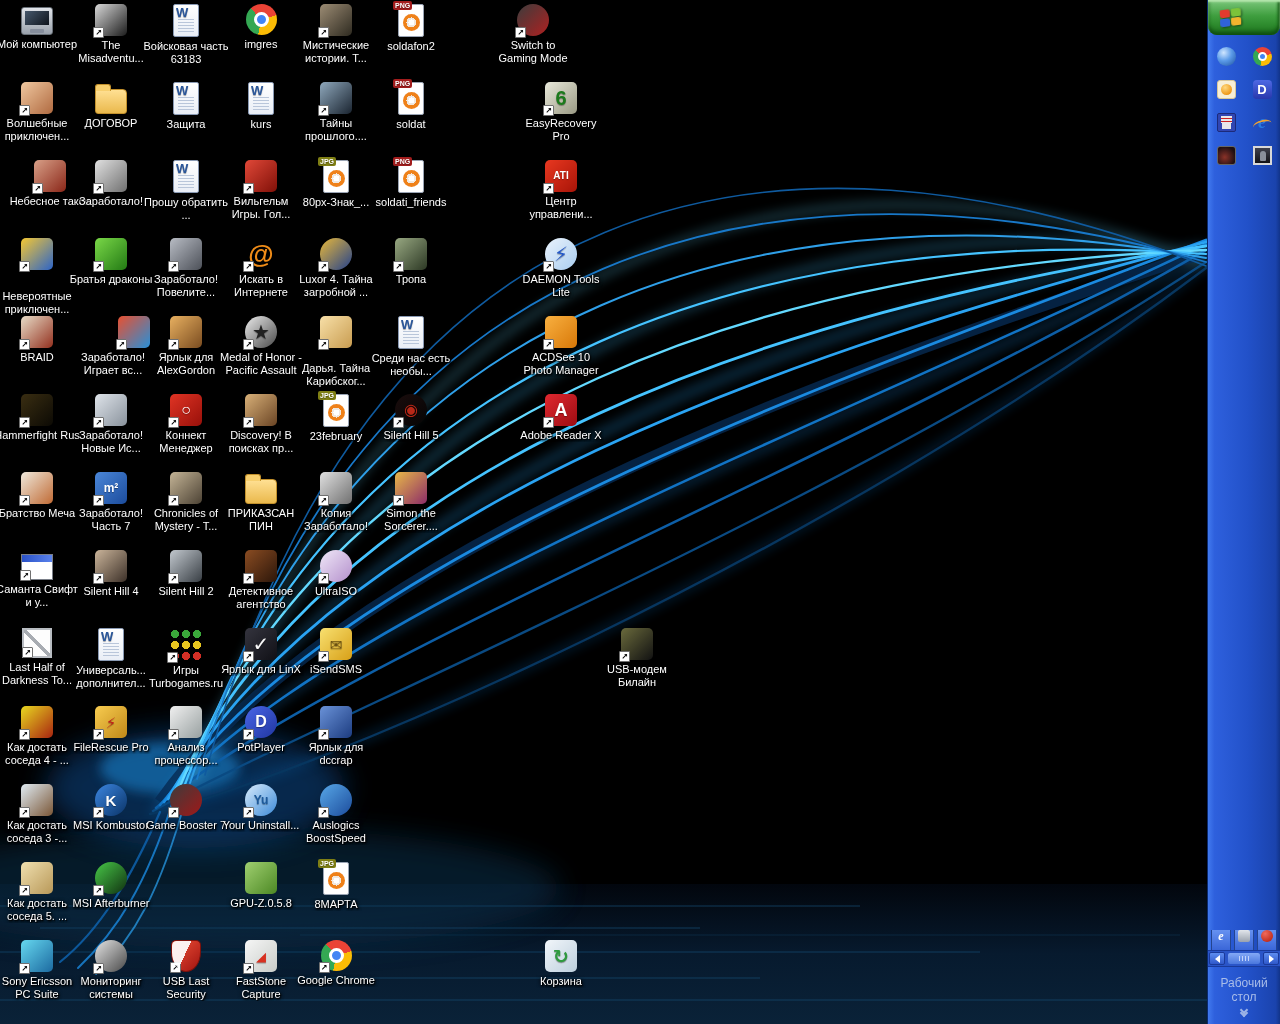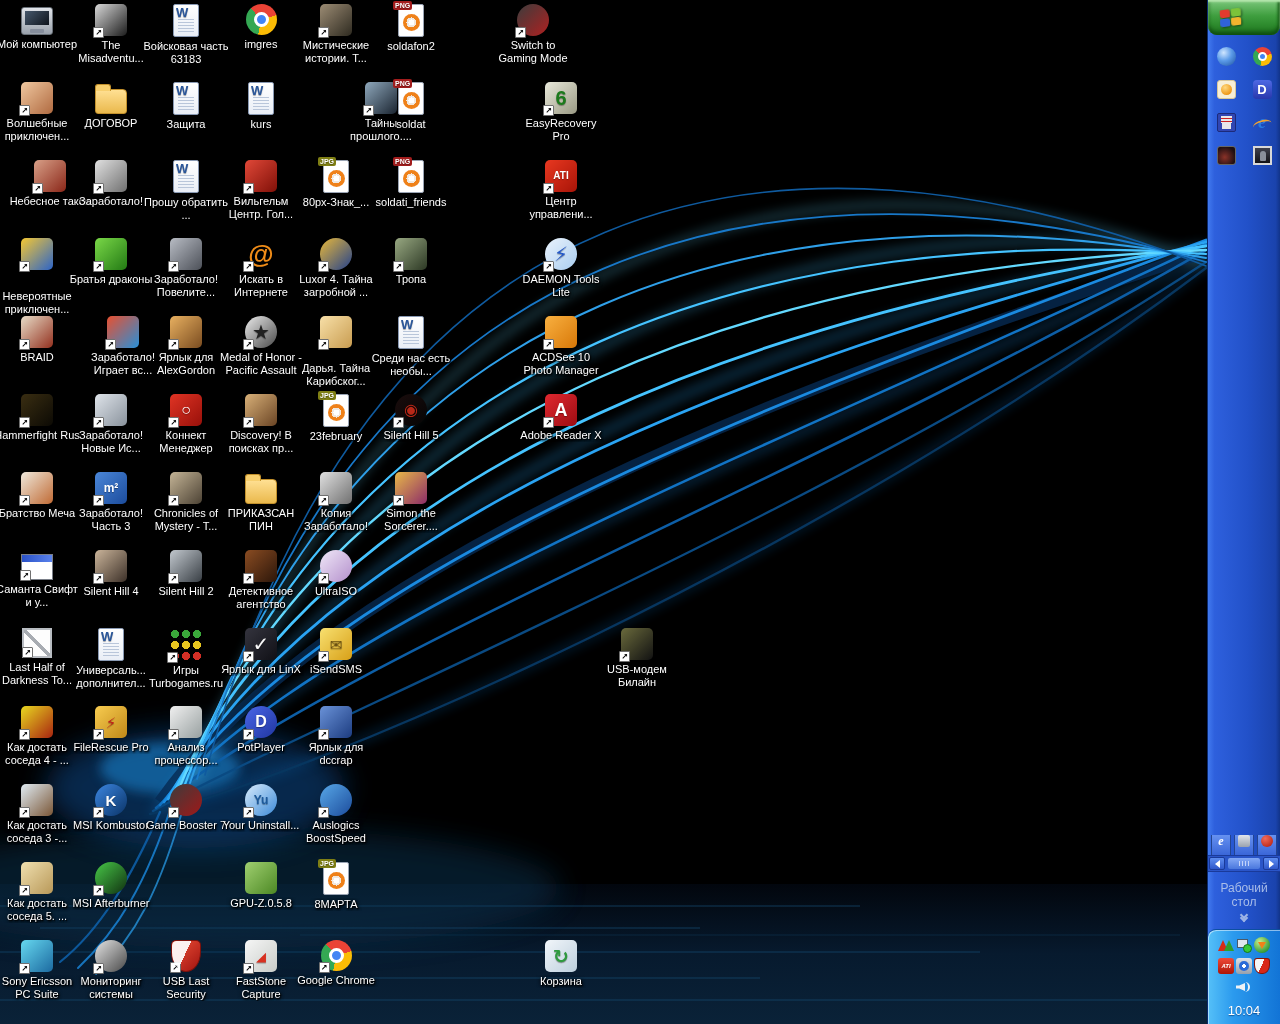--- a/index.html
+++ b/index.html
@@ -295,21 +295,21 @@
         </span>
         <span class="dlabel">Защита</span>
       </div>
       <div class="dicon" style="left: 224px; top: 82px;">
         <span class="glyph k-word">
           <span class="gchar" style="color: rgb(43, 87, 154);">W</span>
 
         </span>
         <span class="dlabel">kurs</span>
       </div>
-      <div class="dicon" style="left: 299px; top: 82px; margin-left: 45px;">
+      <div class="dicon" style="left: 299px; top: 82px;">
         <span class="glyph k-tile" style="background: linear-gradient(135deg, rgb(143, 168, 188), rgb(26, 36, 48));">
           <span class="gchar"></span>
           <span class="sc-arrow"></span>
         </span>
         <span class="dlabel">Тайны прошлого....</span>
       </div>
       <div class="dicon" style="left: 374px; top: 82px;">
         <span class="glyph k-png">
           <span class="gchar">PNG</span>
 
@@ -342,21 +342,21 @@
           <span class="gchar" style="color: rgb(43, 87, 154);">W</span>
 
         </span>
         <span class="dlabel">Прошу обратить ...</span>
       </div>
       <div class="dicon" style="left: 224px; top: 160px;">
         <span class="glyph k-tile" style="background: linear-gradient(135deg, rgb(224, 72, 56), rgb(128, 16, 8));">
           <span class="gchar"></span>
           <span class="sc-arrow"></span>
         </span>
-        <span class="dlabel">Вильгельм Центр. Гол...</span>
+        <span class="dlabel">Вильгельм Игры. Гол...</span>
       </div>
       <div class="dicon" style="left: 299px; top: 160px;">
         <span class="glyph k-jpg">
           <span class="gchar">JPG</span>
 
         </span>
         <span class="dlabel">80px-Знак_...</span>
       </div>
       <div class="dicon" style="left: 374px; top: 160px;">
         <span class="glyph k-png">
@@ -421,21 +421,21 @@
         </span>
         <span class="dlabel">DAEMON Tools Lite</span>
       </div>
       <div class="dicon" style="left: 0px; top: 316px;">
         <span class="glyph k-tile" style="background: linear-gradient(135deg, rgb(232, 221, 200), rgb(147, 48, 30));">
           <span class="gchar"></span>
           <span class="sc-arrow"></span>
         </span>
         <span class="dlabel">BRAID</span>
       </div>
-      <div class="dicon" style="left: 86px; top: 316px;">
+      <div class="dicon" style="left: 76px; top: 316px; align-items: flex-end;">
         <span class="glyph k-tile" style="background: linear-gradient(135deg, rgb(232, 80, 48), rgb(40, 144, 216));">
           <span class="gchar"></span>
           <span class="sc-arrow"></span>
         </span>
         <span class="dlabel">Заработало! Играет вс...</span>
       </div>
       <div class="dicon" style="left: 149px; top: 316px;">
         <span class="glyph k-tile" style="background: linear-gradient(135deg, rgb(232, 176, 96), rgb(122, 76, 32));">
           <span class="gchar"></span>
           <span class="sc-arrow"></span>
@@ -524,21 +524,21 @@
           <span class="gchar"></span>
           <span class="sc-arrow"></span>
         </span>
         <span class="dlabel">Братство Меча</span>
       </div>
       <div class="dicon" style="left: 74px; top: 472px;">
         <span class="glyph k-tile" style="background: linear-gradient(135deg, rgb(74, 134, 216), rgb(28, 76, 156));">
           <span class="gchar" style="color: rgb(255, 255, 255); font-size: 12px;">m²</span>
           <span class="sc-arrow"></span>
         </span>
-        <span class="dlabel">Заработало! Часть 3</span>
+        <span class="dlabel">Заработало! Часть 7</span>
       </div>
       <div class="dicon" style="left: 149px; top: 472px;">
         <span class="glyph k-tile" style="background: linear-gradient(135deg, rgb(196, 180, 150), rgb(76, 66, 52));">
           <span class="gchar"></span>
           <span class="sc-arrow"></span>
         </span>
         <span class="dlabel">Chronicles of Mystery - T...</span>
       </div>
       <div class="dicon" style="left: 224px; top: 472px;">
         <span class="glyph k-folder">
@@ -838,42 +838,15 @@
       <div class="sthumb"></div>
       <div class="sarrow right"></div>
     </div>
 
     <div id="toolbar-label">Рабочий стол</div>
     <div id="tb-chevron">
         <i></i>
         <i></i>
       </div>
 
-    <div id="tray">
-      <div id="tray-icons">
-
-      <div class="titem">
-            <span class="tglyph t-antivirus-logo"></span>
-          </div>
-          <div class="titem">
-            <span class="tglyph t-network-status"></span>
-          </div>
-          <div class="titem">
-            <span class="tglyph t-download-master"></span>
-          </div>
-          <div class="titem">
-            <span class="tglyph t-ati-control">ATI</span>
-          </div>
-          <div class="titem">
-            <span class="tglyph t-ad-watch-eye"></span>
-          </div>
-          <div class="titem">
-            <span class="tglyph t-usb-security-shield"></span>
-          </div>
-          <div class="titem">
-            <span class="tglyph t-volume"></span>
-          </div>
-        </div>
-      <div id="tray-clock">10:04</div>
-    </div>
   </div>
 
 </div>
 
 </body></html>

